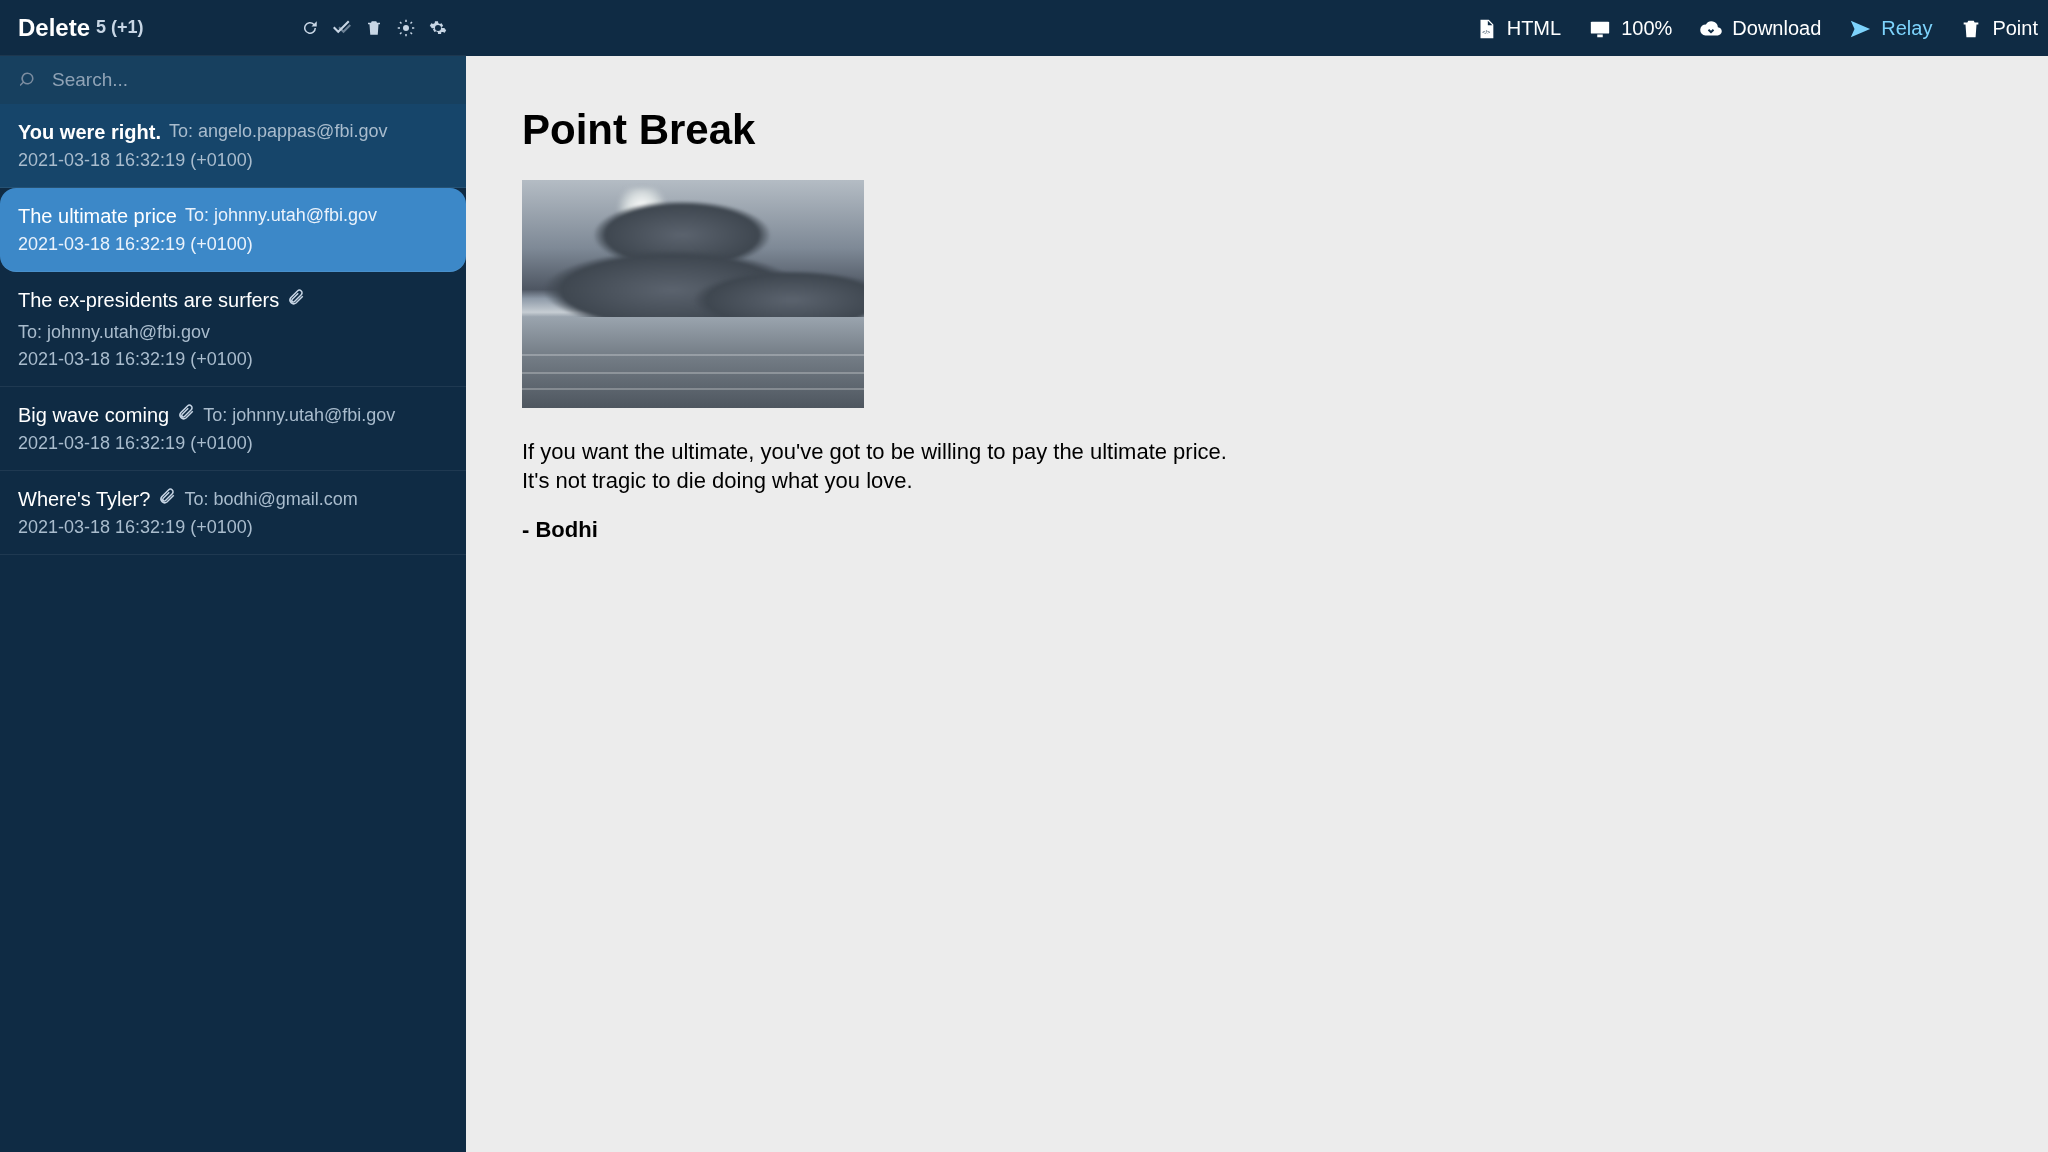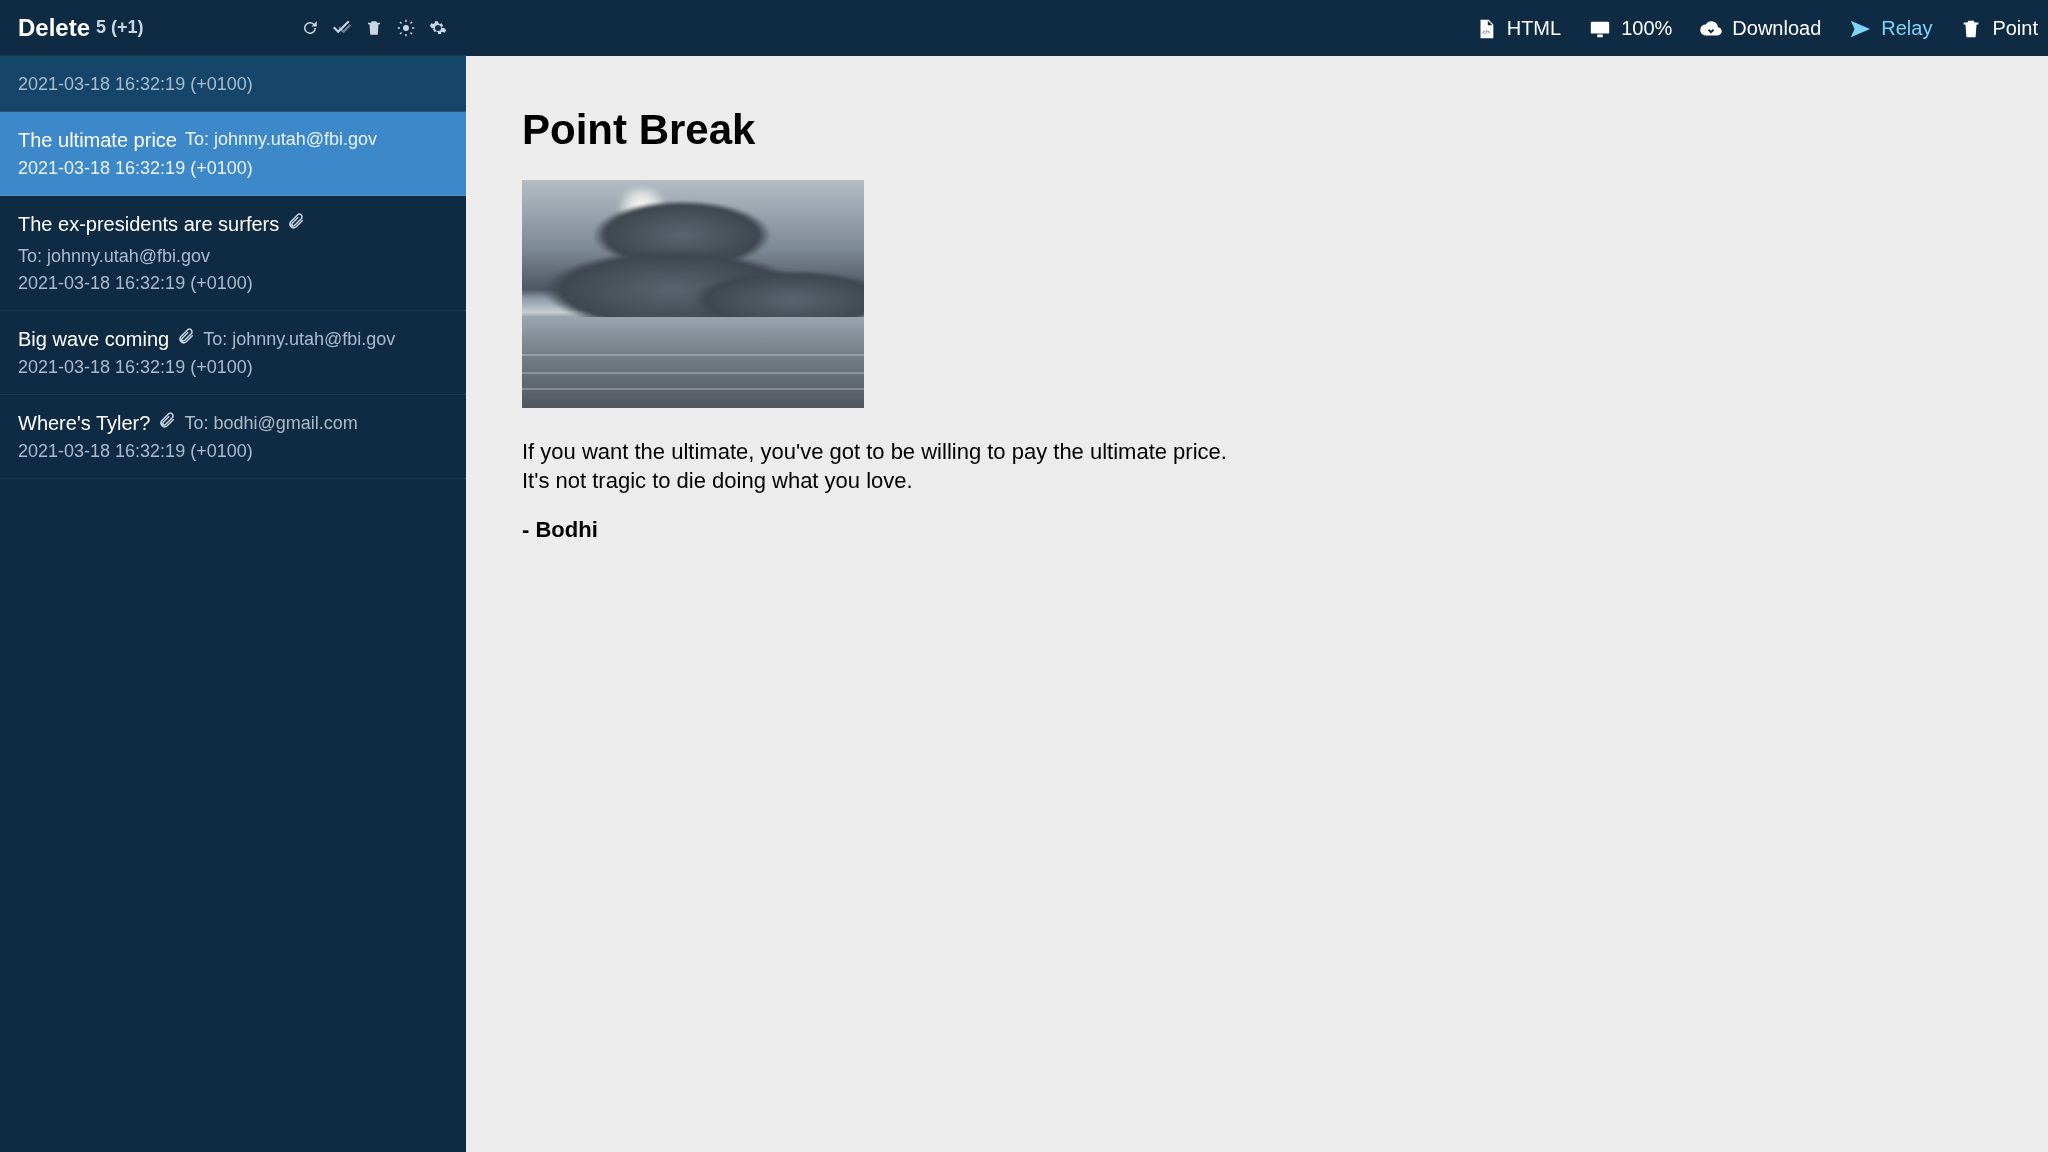--- a/index.html
+++ b/index.html
@@ -51,21 +51,21 @@
   .search-bar input::placeholder { color: #90a3b6; }
 
   .mail-list { flex: 1; overflow-y: auto; }
   .mail-item {
     padding: 14px 18px 16px 18px;
     border-bottom: 1px solid rgba(255,255,255,0.07);
     cursor: pointer;
     color: #c8d6e5;
   }
   .mail-item.unread { background: #16456a; }
-  .mail-item.selected { background: #3c88c8; color: #fff; }
+  .mail-item.selected { background: #3c88c8; color: #fff; border-radius: 16px; }
   .mail-item.selected .mail-to,
   .mail-item.selected .mail-date { color: #eaf2fb; }
   .mail-subj-row { display: flex; align-items: center; flex-wrap: wrap; gap: 6px 8px; line-height: 1.4; }
   .mail-subject { font-size: 20px; color: #fff; font-weight: 400; }
   .mail-item.unread .mail-subject { font-weight: 600; }
   .mail-to { font-size: 18px; color: #a9bccd; }
   .mail-date { font-size: 18px; color: #a9bccd; margin-top: 4px; }
   .attach-icon { color: #c8d6e5; }
 
   
@@ -154,23 +154,35 @@
           </g>
         </svg>
     </span>
     <span class="icon-btn">
       <svg viewBox="0 0 24 24" width="18" height="18">
           <path d="M12 8a4 4 0 1 0 0 8 4 4 0 0 0 0-8zm9 4a7 7 0 0 1-.1 1.2l2.1 1.6-2 3.4-2.5-1a7 7 0 0 1-2 .1l-.4 2.7h-4l-.4-2.7a7 7 0 0 1-2-1.1l-2.5 1-2-3.4 2.1-1.6A7 7 0 0 1 3 12a7 7 0 0 1 .1-1.2L1 9.2l2-3.4 2.5 1a7 7 0 0 1 2-1.1L8 3h4l.4 2.7a7 7 0 0 1 2 1.1l2.5-1 2 3.4-2.1 1.6c.1.4.2.8.2 1.2z"></path>
         </svg>
     </span>
   </div>
 
+  <div class="search-bar">
+    <span class="search-icon">
+      <svg viewBox="0 0 24 24" width="18" height="18">
+          <path d="M10 2a8 8 0 1 1-5.3 14l-4 4-1.4-1.4 4-4A8 8 0 0 1 10 2zm0 2a6 6 0 1 0 0 12 6 6 0 0 0 0-12z"></path>
+        </svg>
+    </span>
+    <input type="text" placeholder="Search..." style="">
+  </div>
 
   <div class="mail-list" id="mail-list">
       <div class="mail-item unread">
+        <div class="mail-subj-row">
+          <span class="mail-subject">You were right.</span>
+          <span class="mail-to">To: angelo.pappas@fbi.gov</span>
+        </div>
         <div class="mail-date">2021-03-18 16:32:19 (+0100)</div>
       </div>
       <div class="mail-item selected">
         <div class="mail-subj-row">
           <span class="mail-subject">The ultimate price</span>
           <span class="mail-to">To: johnny.utah@fbi.gov</span>
         </div>
         <div class="mail-date">2021-03-18 16:32:19 (+0100)</div>
       </div>
       <div class="mail-item">

